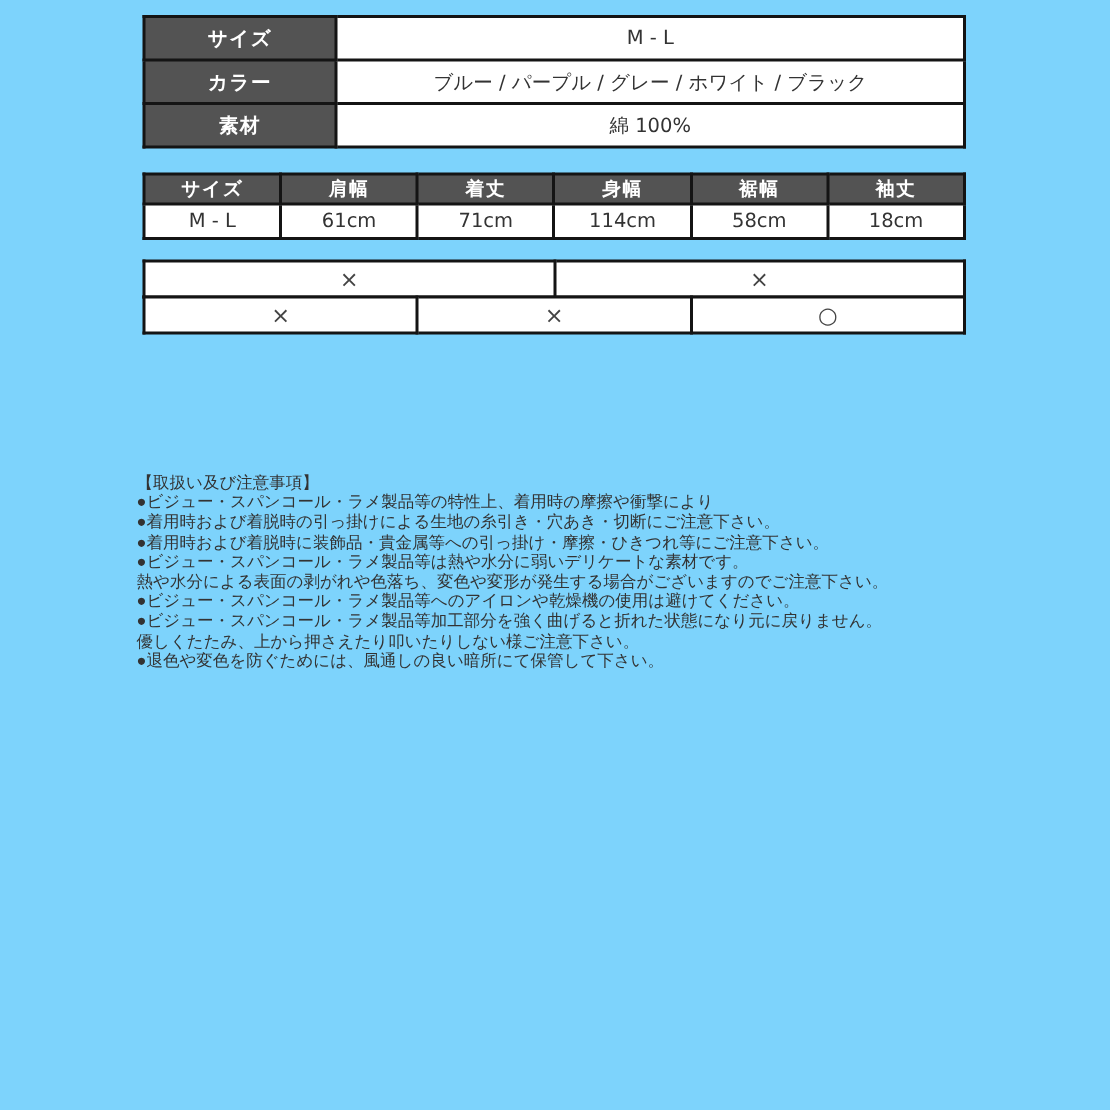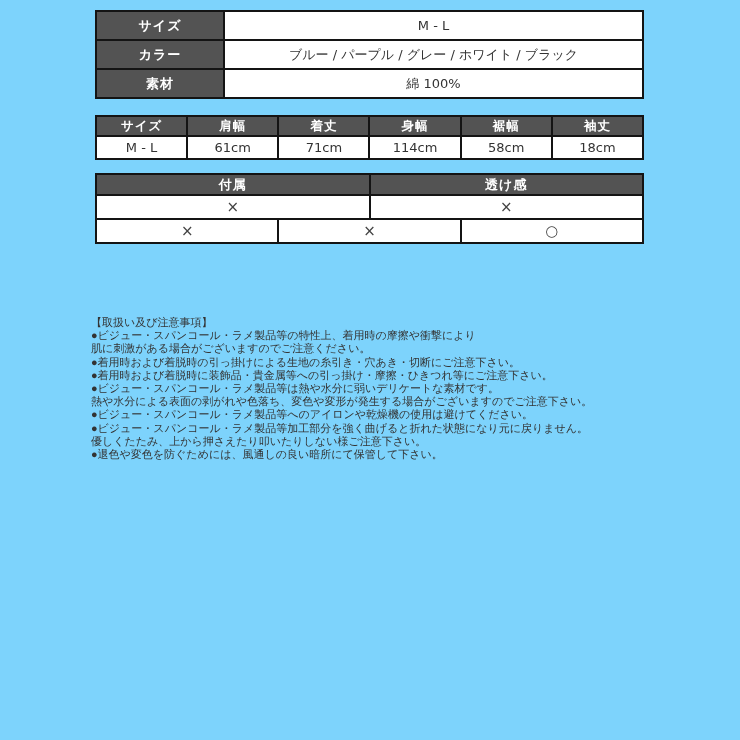--- a/index.html
+++ b/index.html
@@ -115,24 +115,20 @@
           <td>114cm</td>
           <td>58cm</td>
           <td>18cm</td>
         </tr>
       </tbody>
     </table>
 
     <table class="feat-a">
       <tbody>
         <tr>
-          <th>付属</th>
-          <th>透け感</th>
-        </tr>
-        <tr>
           <td>×</td>
           <td>×</td>
         </tr>
       </tbody>
     </table>
 
     <table class="feat-b">
       <tbody>
         <tr>
           <td>×</td>
@@ -140,21 +136,20 @@
           <td>○</td>
         </tr>
       </tbody>
     </table>
 
   </div>
 
   <div class="notes">
     <div class="line title">【取扱い及び注意事項】</div>
     <div class="line">●ビジュー・スパンコール・ラメ製品等の特性上、着用時の摩擦や衝撃により</div>
-    <div class="line">肌に刺激がある場合がございますのでご注意ください。</div>
     <div class="line">●着用時および着脱時の引っ掛けによる生地の糸引き・穴あき・切断にご注意下さい。</div>
     <div class="line">●着用時および着脱時に装飾品・貴金属等への引っ掛け・摩擦・ひきつれ等にご注意下さい。</div>
     <div class="line">●ビジュー・スパンコール・ラメ製品等は熱や水分に弱いデリケートな素材です。</div>
     <div class="line">熱や水分による表面の剥がれや色落ち、変色や変形が発生する場合がございますのでご注意下さい。</div>
     <div class="line">●ビジュー・スパンコール・ラメ製品等へのアイロンや乾燥機の使用は避けてください。</div>
     <div class="line">●ビジュー・スパンコール・ラメ製品等加工部分を強く曲げると折れた状態になり元に戻りません。</div>
     <div class="line">優しくたたみ、上から押さえたり叩いたりしない様ご注意下さい。</div>
     <div class="line">●退色や変色を防ぐためには、風通しの良い暗所にて保管して下さい。</div>
   </div>
 

